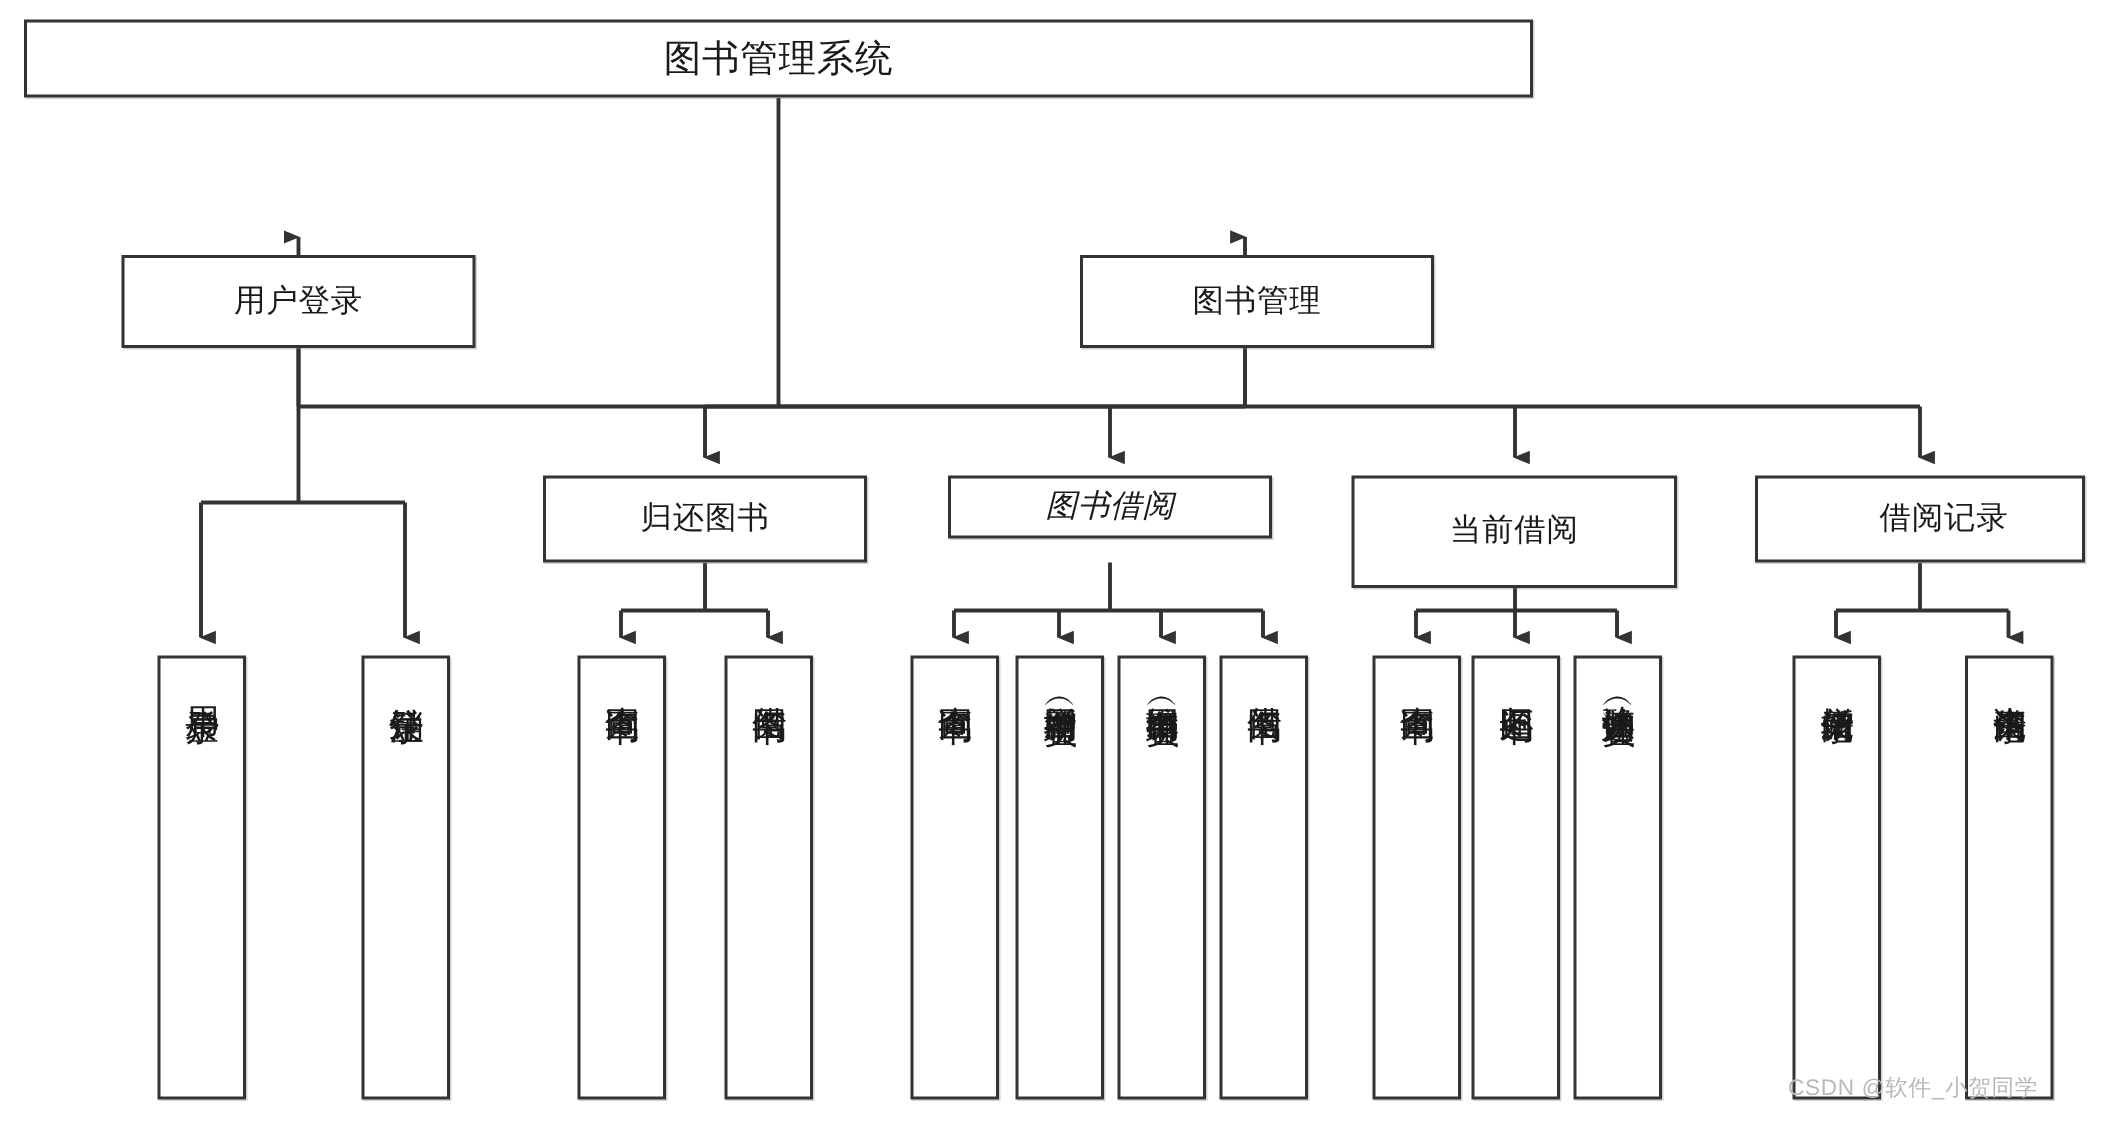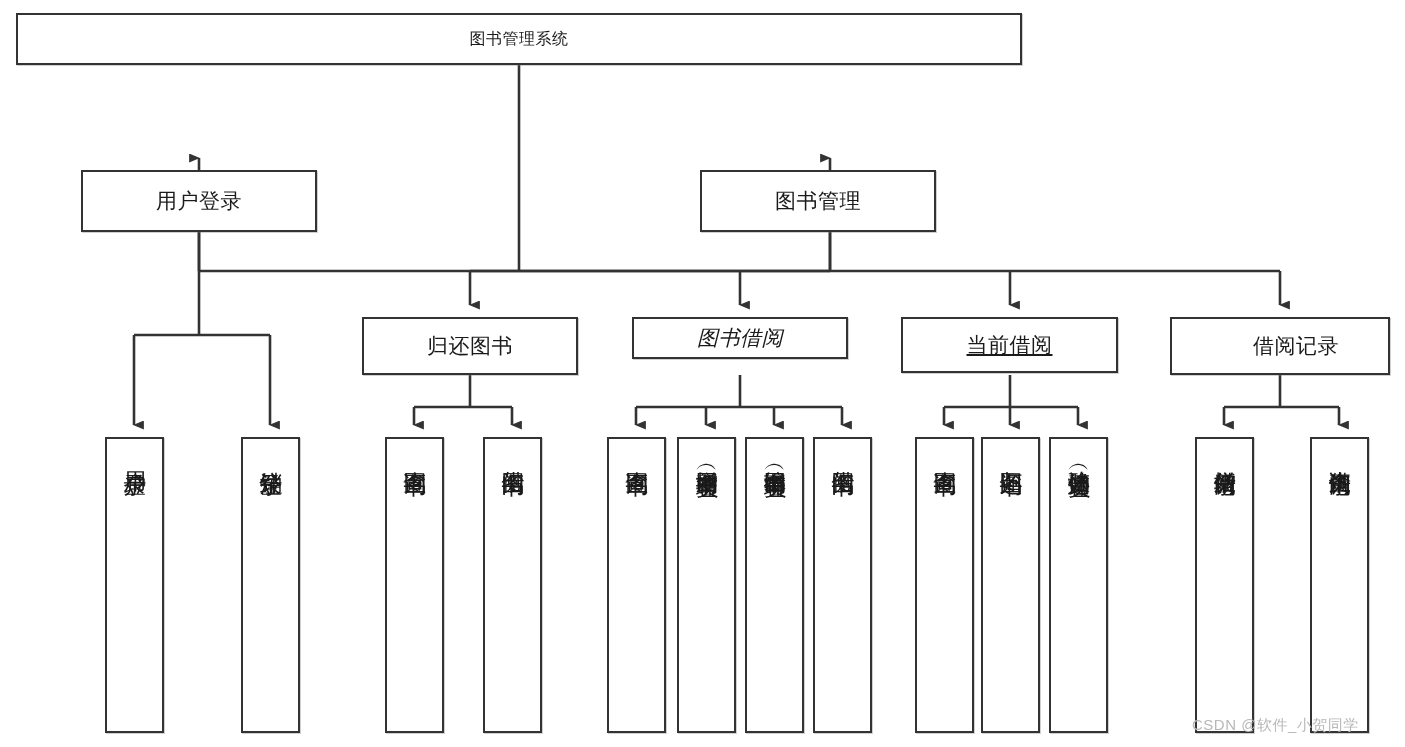--- a/index.html
+++ b/index.html
@@ -39,21 +39,21 @@
     display: block;
     text-align: center;
     letter-spacing: 0.5px;
     line-height: 1.15;
   }
   .node.horizontal .label {
     font-size: 21px;
     white-space: nowrap;
   }
   .node.root .label {
-    font-size: 16px;
+    font-size: 25px;
   }
   .node.vertical {
     align-items: flex-start;
     justify-content: center;
     padding-top: 14px;
   }
   .node.vertical .label {
     writing-mode: vertical-rl;
     text-orientation: upright;
     font-size: 23px;
@@ -161,31 +161,31 @@
     </g>
   </svg>
 
   <div class="node horizontal root" style="left: 16px; top: 13px; width: 1006px; height: 52px;">
     <span class="label">图书管理系统</span>
   </div>
 
   <div class="node horizontal" style="left: 81px; top: 170px; width: 236px; height: 62px;">
     <span class="label">用户登录</span>
   </div>
-  <div class="node horizontal" style="left: 700px; top: 170px; width: 236px; height: 62px;">
+  <div class="node horizontal" style="left: 720px; top: 170px; width: 236px; height: 62px;">
     <span class="label">图书管理</span>
   </div>
 
   <div class="node horizontal" style="left: 362px; top: 317px; width: 216px; height: 58px;">
     <span class="label">归还图书</span>
   </div>
   <div class="node horizontal" style="left: 632px; top: 317px; width: 216px; height: 42px; font-style: italic;">
     <span class="label">图书借阅</span>
   </div>
-  <div class="node horizontal" style="left: 901px; top: 317px; width: 217px; height: 56px; text-decoration: underline;">
+  <div class="node horizontal" style="left: 901px; top: 317px; width: 217px; height: 75px;">
     <span class="label">当前借阅</span>
   </div>
   <div class="node horizontal" style="left: 1170px; top: 317px; width: 220px; height: 58px; padding-left: 32px;">
     <span class="label">借阅记录</span>
   </div>
 
   <div class="node vertical" style="left: 105px; top: 437px; width: 59px; height: 296px;">
     <span class="label">用户登录</span>
   </div>
   <div class="node vertical" style="left: 241px; top: 437px; width: 59px; height: 296px;">

